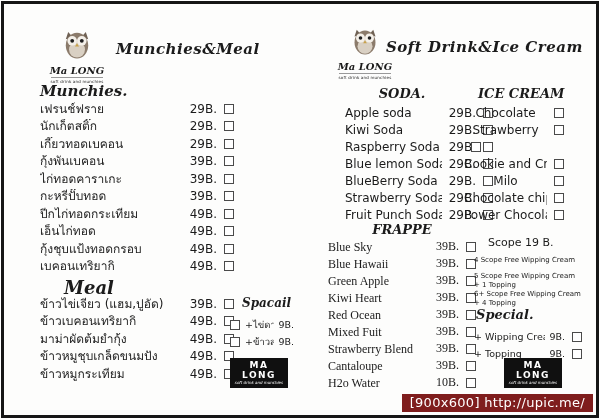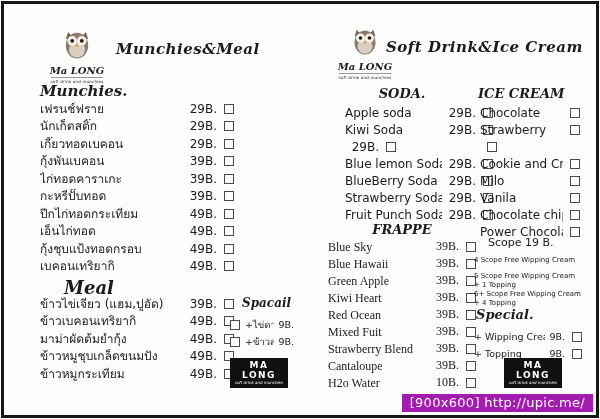--- a/index.html
+++ b/index.html
@@ -35,21 +35,21 @@
 
   .badge { background:#101010; color:#fff; text-align:center; width:58px; padding:2px 2px 3px; }
   .badge .b1 { font-size:9px; font-weight:bold; letter-spacing:1.5px; line-height:10px; }
   .badge .b2 { font-size:4px; font-style:italic; line-height:5px; white-space:nowrap; overflow:hidden; }
 
   .scope-block { position:absolute; width:108px; }
   .scope-price { font-size:11px; margin-left:14px; margin-bottom:7px; }
   .scope-note { font-size:7px; line-height:9px; white-space:nowrap; }
   .scope-note.gap { margin-top:7px; }
 
-  .watermark { position:absolute; right:3px; bottom:3px; background:#a21caf; color:#fff; font-size:13px; padding:1px 8px 2px; letter-spacing:.3px; }
+  .watermark { position:absolute; right:3px; bottom:3px; background:#7f1d1d; color:#fff; font-size:13px; padding:1px 8px 2px; letter-spacing:.3px; }
 </style>
 </head>
 <body>
 
 <div class="frame">
 
   <div class="page page-left">
 
     <div class="logo" style="left:12px; top:4px;">
       <span>
@@ -205,20 +205,21 @@
           <span class="nm">Apple soda</span>
           <span class="pr">29B.</span>
           <span class="box"></span>
         </div>
       <div class="row rrow">
           <span class="nm">Kiwi Soda</span>
           <span class="pr">29B.</span>
           <span class="box"></span>
         </div>
       <div class="row rrow">
+          <span class="nm">Raspberry Soda</span>
           <span class="pr">29B.</span>
           <span class="box"></span>
         </div>
       <div class="row rrow">
           <span class="nm">Blue lemon Soda</span>
           <span class="pr">29B.</span>
           <span class="box"></span>
         </div>
       <div class="row rrow">
           <span class="nm">BlueBerry Soda</span>
@@ -230,42 +231,38 @@
           <span class="pr">29B.</span>
           <span class="box"></span>
         </div>
       <div class="row rrow">
           <span class="nm">Fruit Punch Soda</span>
           <span class="pr">29B.</span>
           <span class="box"></span>
         </div>
     </div>
 
-    <div class="list" style="left:158px; top:80px; width:100px;">
+    <div class="list" style="left:142px; top:80px; width:100px;text-align:center;">
       <div class="row rrow">
           <span class="nm">Chocolate</span>
           <span class="box"></span>
         </div>
       <div class="row rrow">
           <span class="nm">Strawberry</span>
           <span class="box"></span>
         </div>
       <div class="row rrow">
           <span class="box"></span>
         </div>
       <div class="row rrow">
           <span class="nm">Cookie and Cream</span>
           <span class="box"></span>
         </div>
       <div class="row rrow">
           <span class="nm">Milo</span>
-          <span class="box"></span>
-        </div>
-      <div class="row rrow">
-          <span class="nm">Vanila</span>
           <span class="box"></span>
         </div>
       <div class="row rrow">
           <span class="nm">Chocolate chip</span>
           <span class="box"></span>
         </div>
       <div class="row rrow">
           <span class="nm">Power Chocolate</span>
           <span class="box"></span>
         </div>

